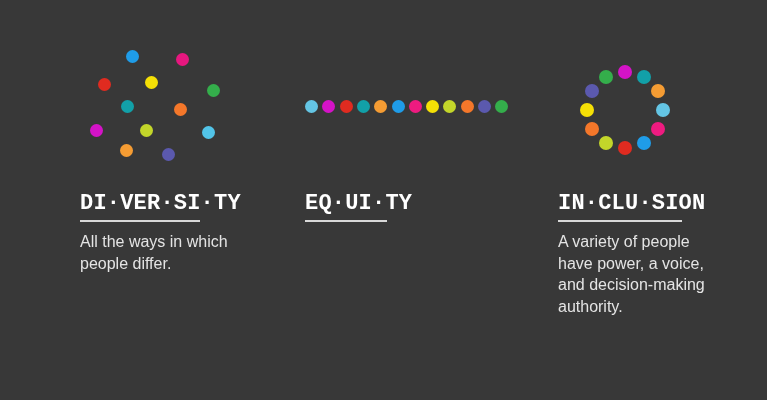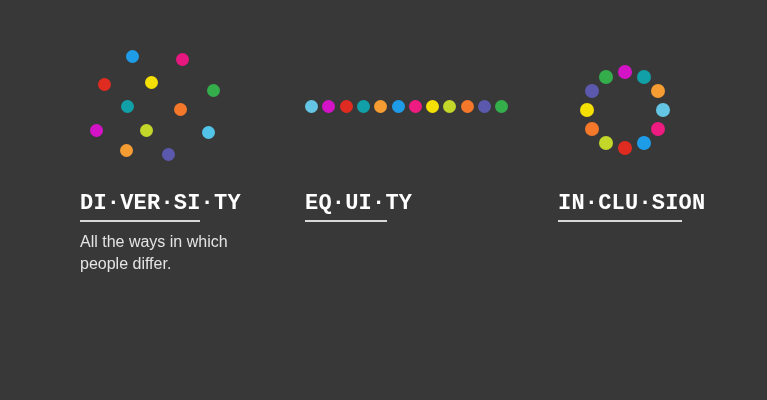--- a/index.html
+++ b/index.html
@@ -136,15 +136,19 @@
         <span class="dot" style="left: 41px; top: 95.909px; width: 14px; height: 14px; background: rgb(195, 214, 42);"></span>
         <span class="dot" style="left: 27.091px; top: 82px; width: 14px; height: 14px; background: rgb(244, 119, 42);"></span>
         <span class="dot" style="left: 22px; top: 63px; width: 14px; height: 14px; background: rgb(245, 224, 6);"></span>
         <span class="dot" style="left: 27.091px; top: 44px; width: 14px; height: 14px; background: rgb(91, 89, 174);"></span>
         <span class="dot" style="left: 41px; top: 30.091px; width: 14px; height: 14px; background: rgb(52, 174, 75);"></span>
       </div>
     <div class="heading-wrap">
       <span class="heading">IN·CLU·SION</span>
       <div class="heading-rule rule-inclusion"></div>
     </div>
+    <div class="body-text">A variety of people
+have power, a voice,
+and decision-making
+authority.</div>
   </div>
 
 </div>
 
 </body></html>

